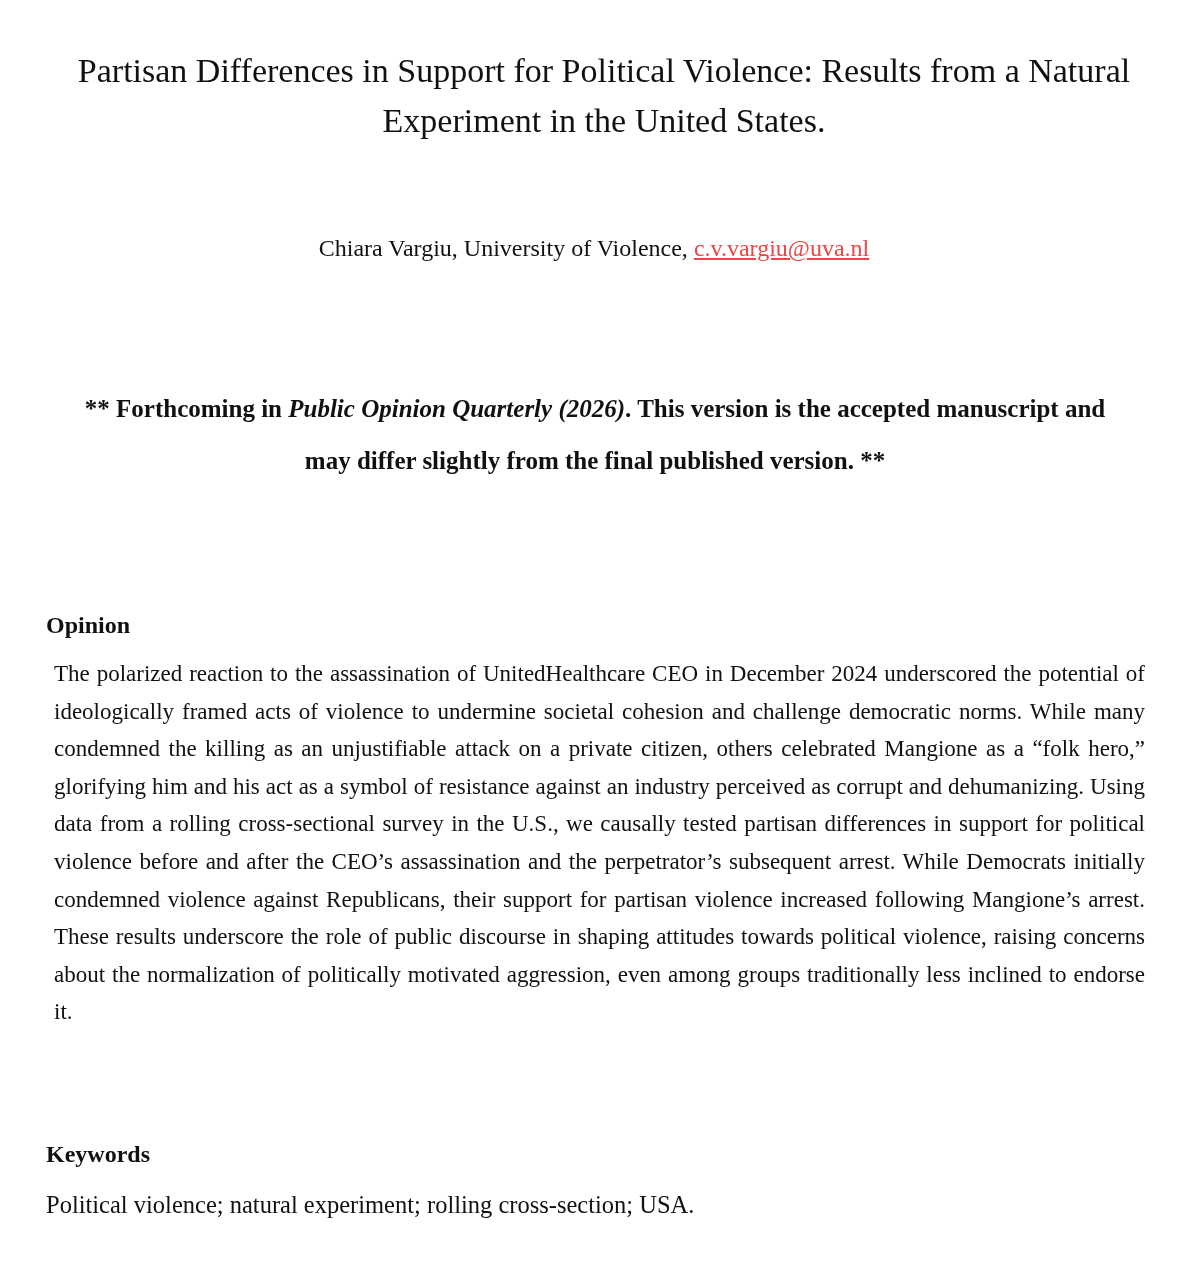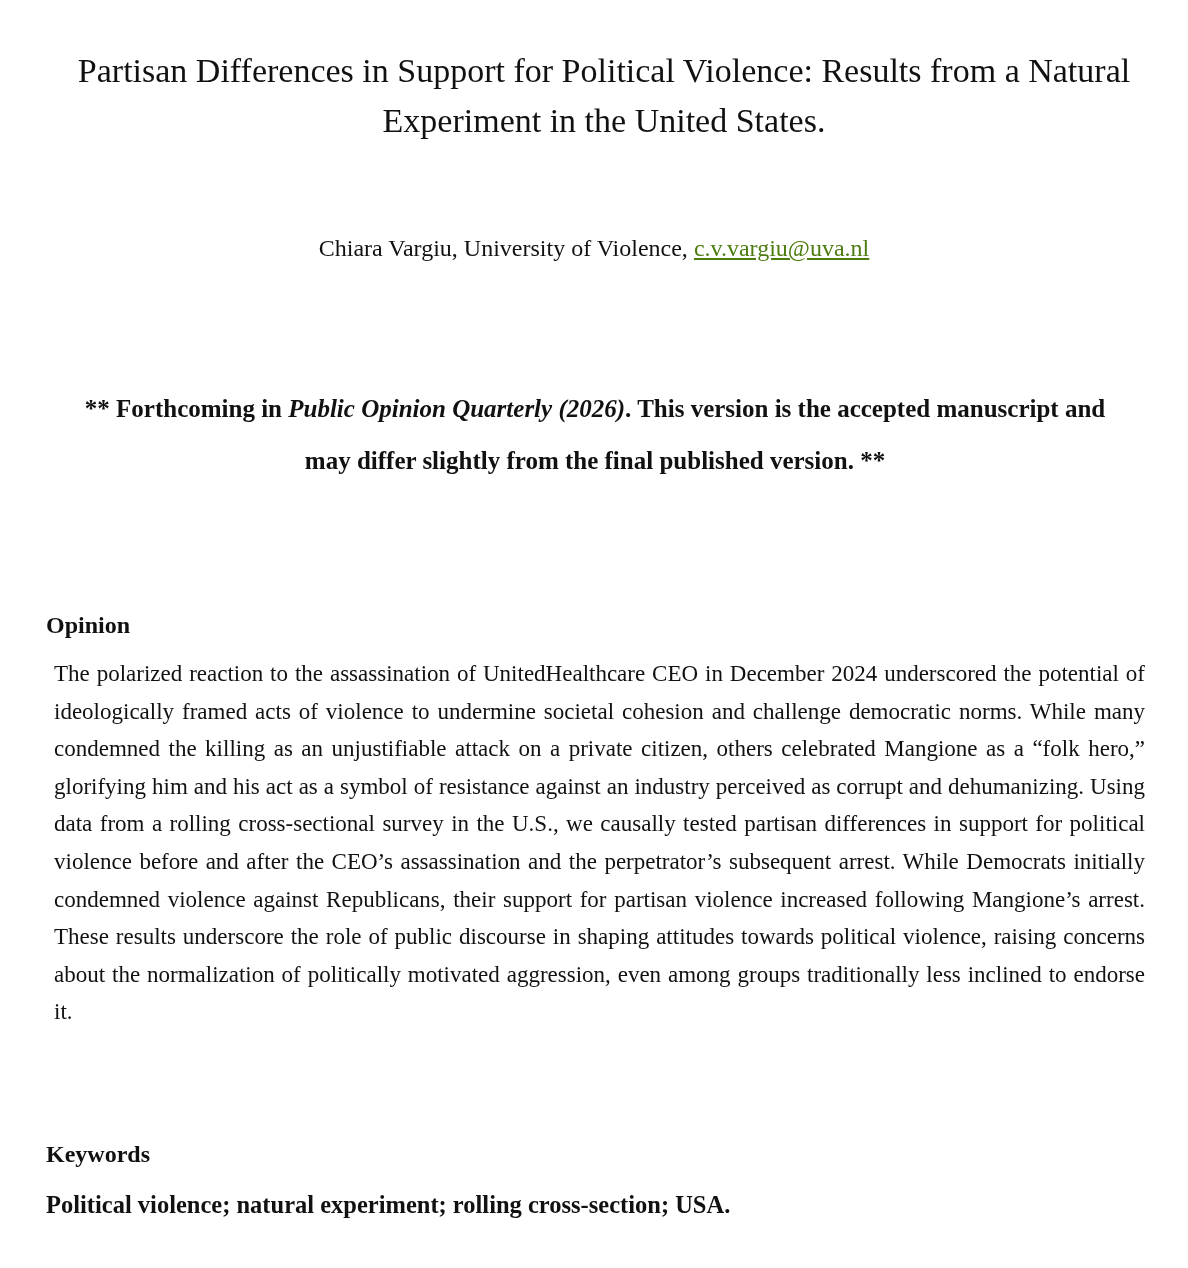--- a/index.html
+++ b/index.html
@@ -11,38 +11,38 @@
   .title {
     position: absolute; left: 40px; top: 36px; width: 1108px;
     text-align: center; font-size: 34px; line-height: 50px; font-weight: normal;
     margin: 10px;
   }
   .authors {
     position: absolute; left: 0; top: 224px; width: 1188px; text-align: center;
     font-size: 24px; line-height: 49px;
   }
   .author-line { display: block; }
-  a.email { color: #4d7c0f; text-decoration: underline; margin-top: 28px; }
+  a.email { color: #ef4444; text-decoration: underline; margin-top: 28px; }
   .notice {
     position: absolute; left: 80px; top: 383px; width: 1030px; text-align: center;
     font-size: 25px; line-height: 52px; font-weight: bold;
   }
   .notice i { font-style: italic; }
   .section-heading {
     position: absolute; left: 46px; font-size: 24px; font-weight: bold; margin: 0;
   }
   .abstract-heading { top: 612px; }
   .abstract-body {
     position: absolute; left: 46px; top: 647px; width: 1091px;
     font-size: 23px; line-height: 37.6px; text-align: justify; margin: 8px;
   }
   .keywords-heading { top: 1141px; }
   .keywords-body {
     position: absolute; left: 46px; top: 1188px; width: 1091px;
-    font-size: 24.5px; line-height: 34px; margin: 0; font-weight: bold;
+    font-size: 24.5px; line-height: 34px; margin: 0;
   }
 </style>
 </head>
 <body>
 
 <h1 class="title">Partisan Differences in Support for Political Violence: Results from a Natural Experiment in the United States.</h1>
 
 <div class="authors">
   <span class="author-line">
     <span>Chiara Vargiu, University of Violence, </span><a class="email" href="#">c.v.vargiu@uva.nl</a>

